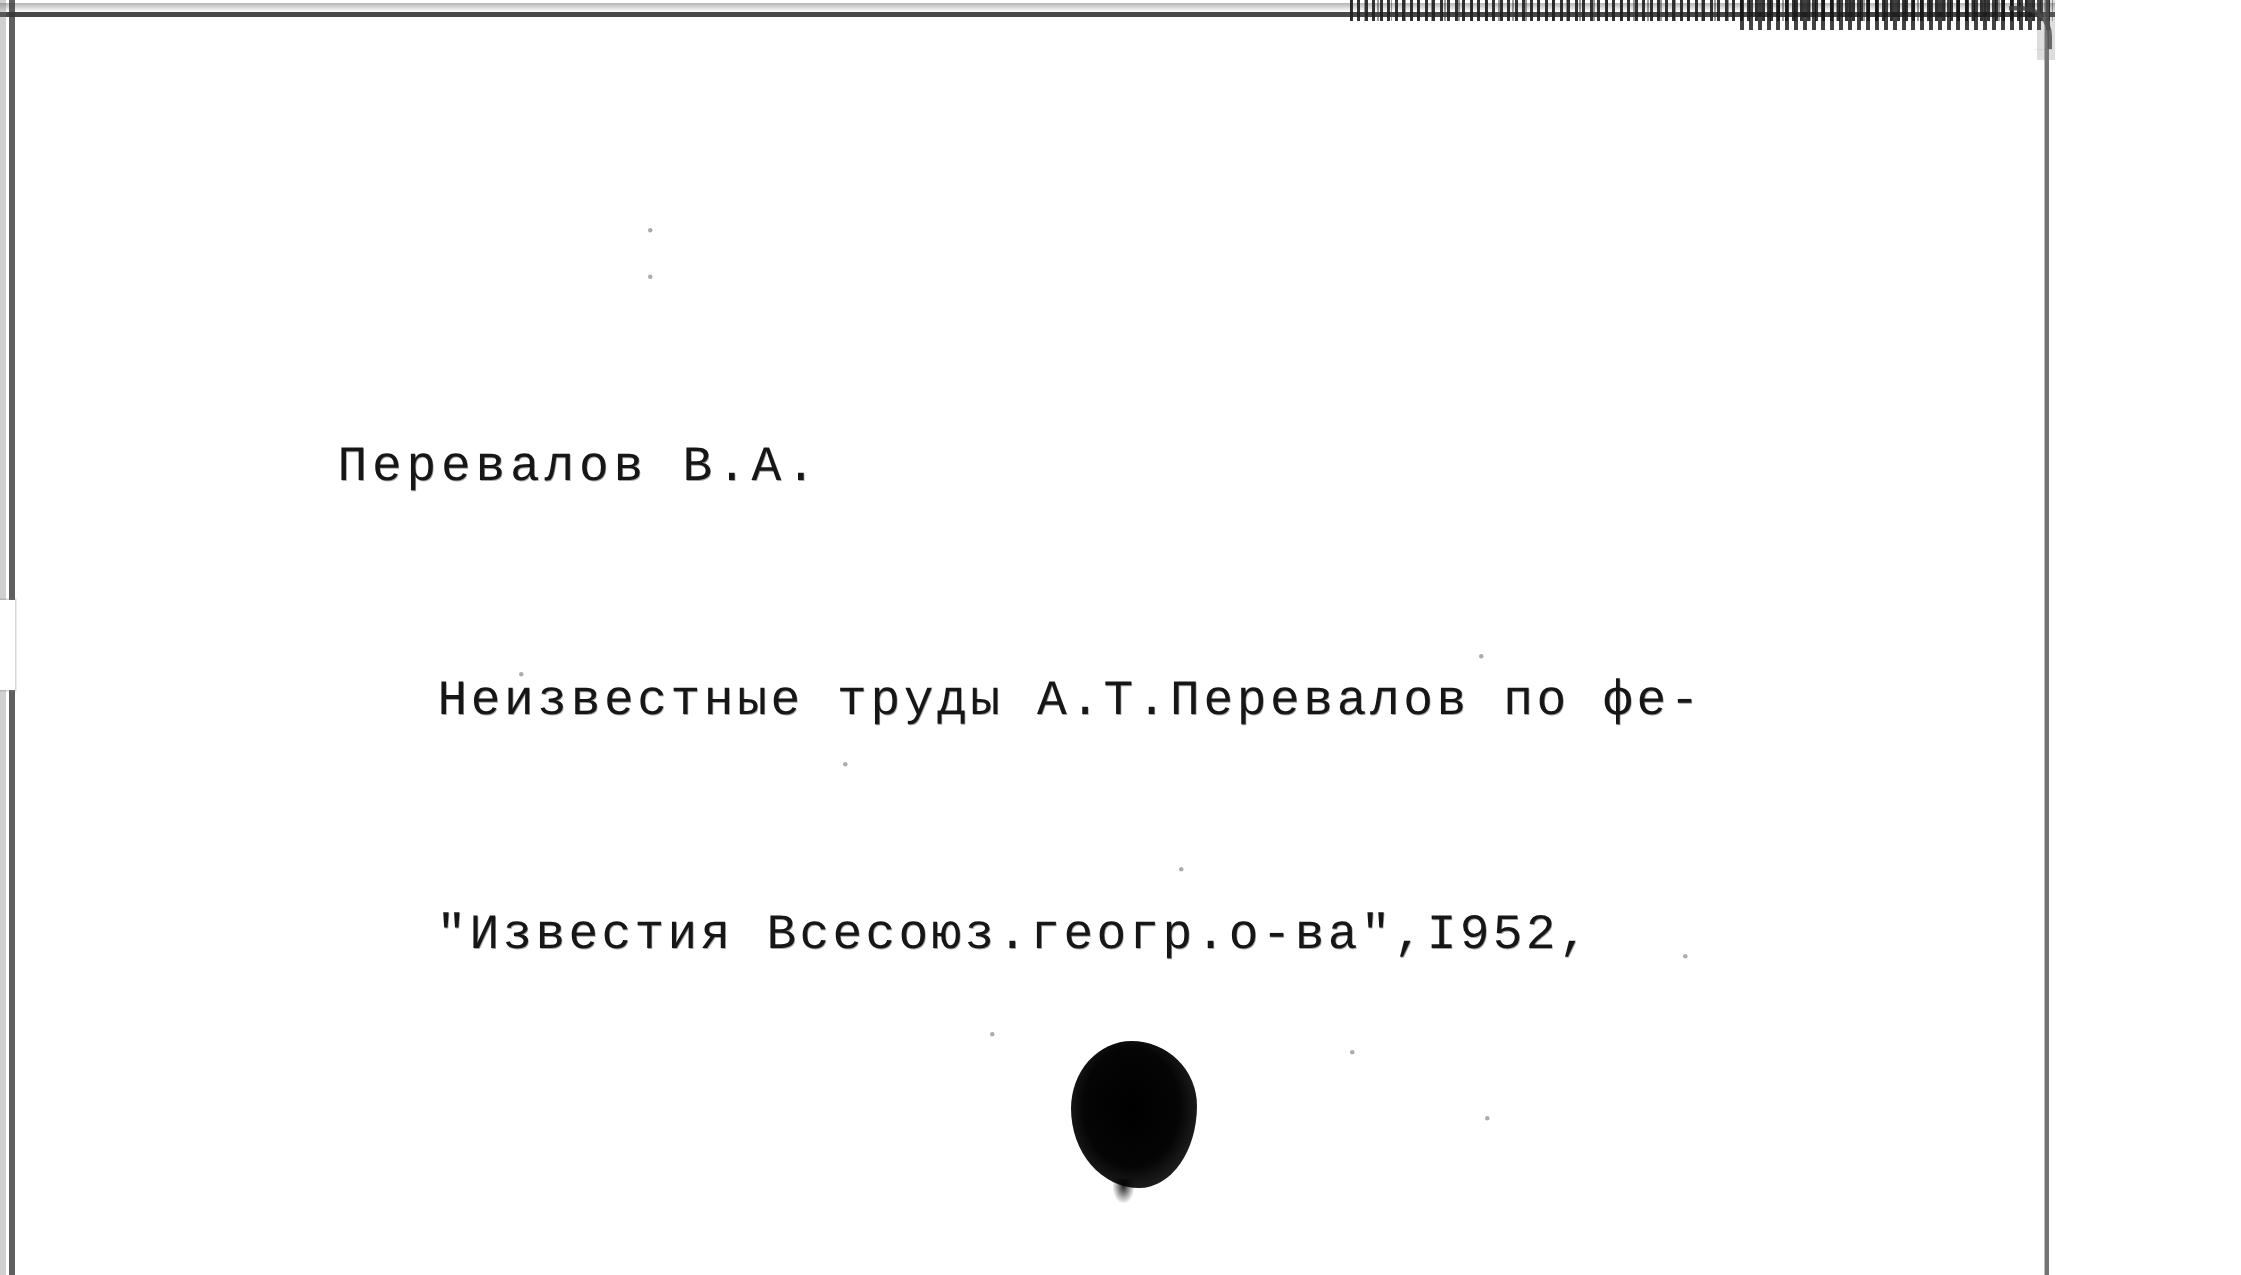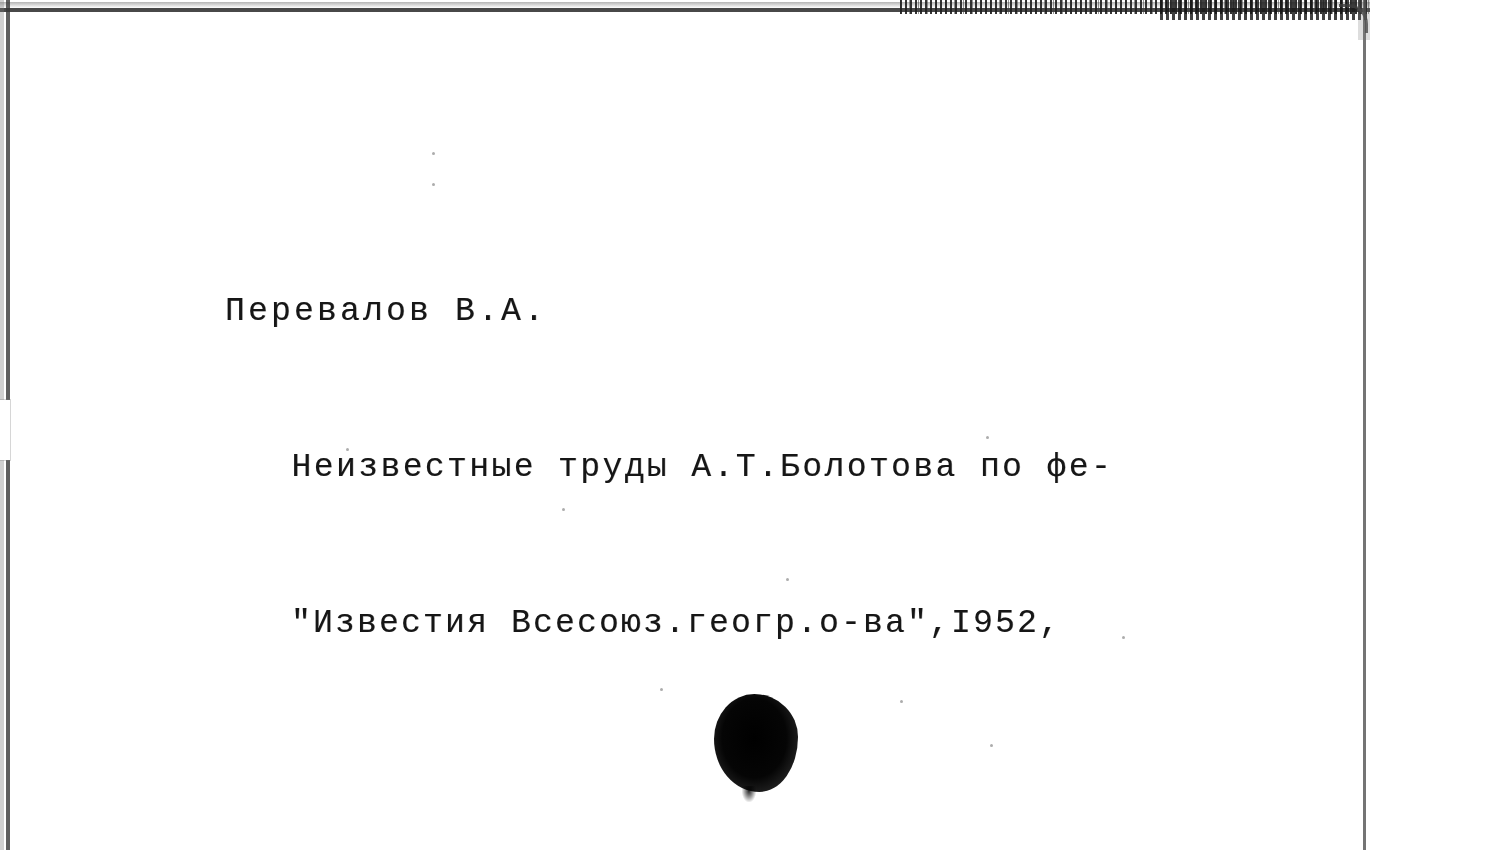--- a/index.html
+++ b/index.html
@@ -175,21 +175,21 @@
   <div class="scan-noise-band2"></div>
   <div class="corner-round"></div>
   <div class="card-edge-left2"></div>
   <div class="card-edge-left"></div>
   <div class="left-notch"></div>
   <div class="card-edge-right"></div>
   <div class="card-edge-right-top"></div>
 
   <div class="typed">
     <span class="line line-1">Перевалов В.А.</span>
-    <span class="line line-2">   Неизвестные труды А.Т.Болотова по фе-</span>
+    <span class="line line-2">   Неизвестные труды А.Т.Перевалов по фе-</span>
     <span class="line line-4">   "Известия Всесоюз.геогр.о-ва",I952,</span>
     
   </div>
 
   <div class="ink-blot"></div>
   <div class="ink-blot-tail"></div>
 
   <div class="speck" style="left:432px;  top:152px; width:3px; height:3px;"></div>
   <div class="speck" style="left:432px;  top:183px; width:3px; height:3px;"></div>
   <div class="speck" style="left:986px;  top:436px; width:3px; height:3px;"></div>

